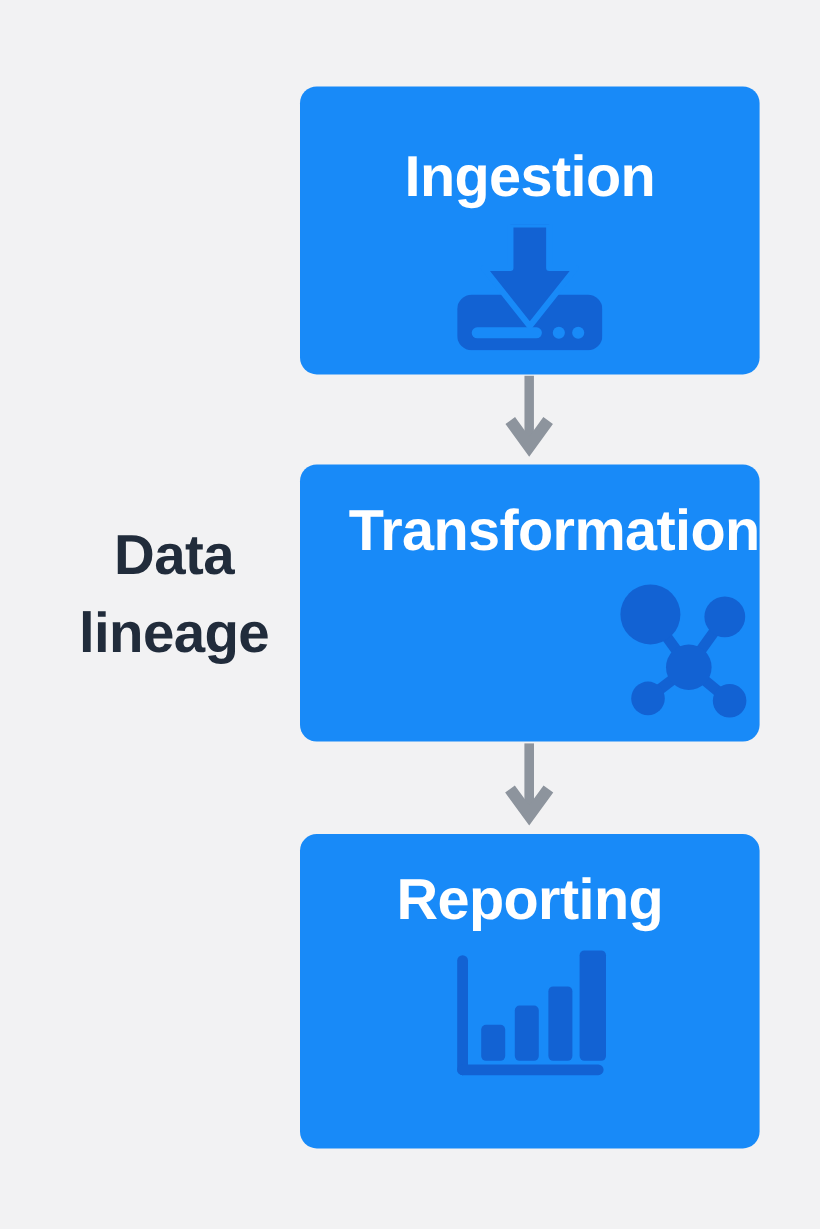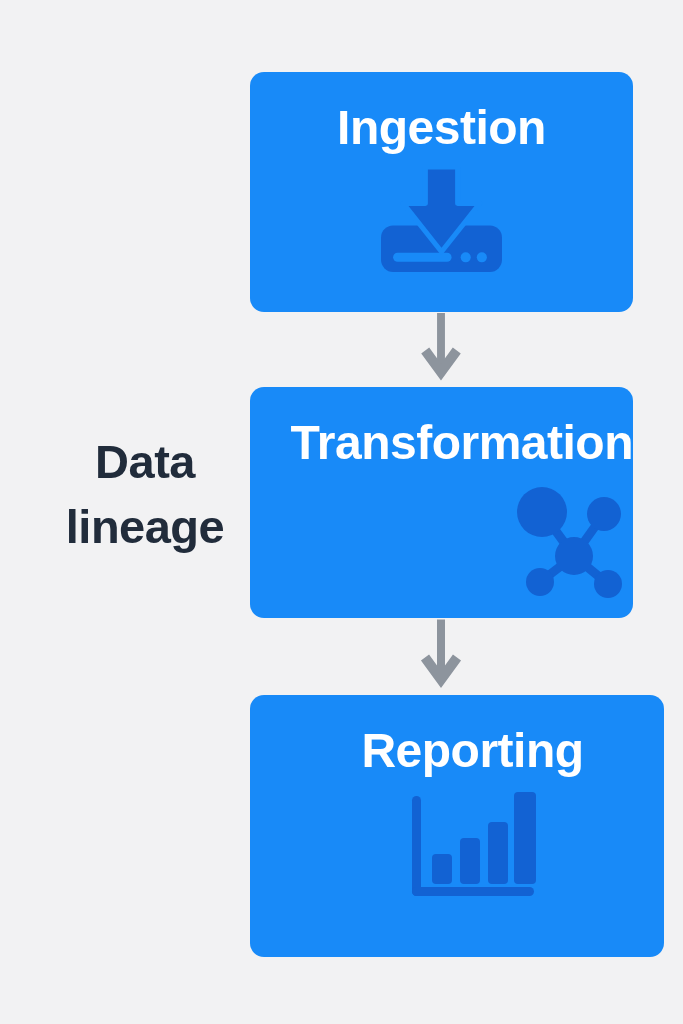--- a/index.html
+++ b/index.html
@@ -32,23 +32,23 @@
   .flow-box {
     position: absolute;
     left: 250px;
     width: 383px;
     background: var(--box-blue, #188af8);
     border-radius: 14px;
     display: flex;
     flex-direction: column;
     align-items: center;
   }
-  .flow-box.box-1 { top: 72px;  height: 240px; }
+  .flow-box.box-1 { top: 72px;  height: 240px; justify-content: center; }
   .flow-box.box-2 { top: 387px; height: 231px; align-items: flex-end; }
-  .flow-box.box-3 { top: 695px; height: 262px; padding-left: 31px; }
+  .flow-box.box-3 { top: 695px; height: 262px; }
   .box-title {
     margin-top: 30px;
     font-size: 48px;
     font-weight: 700;
     line-height: 1.1;
     color: var(--title-white, #ffffff);
     letter-spacing: -0.5px;
     white-space: nowrap;
   }
   .box-icon {

